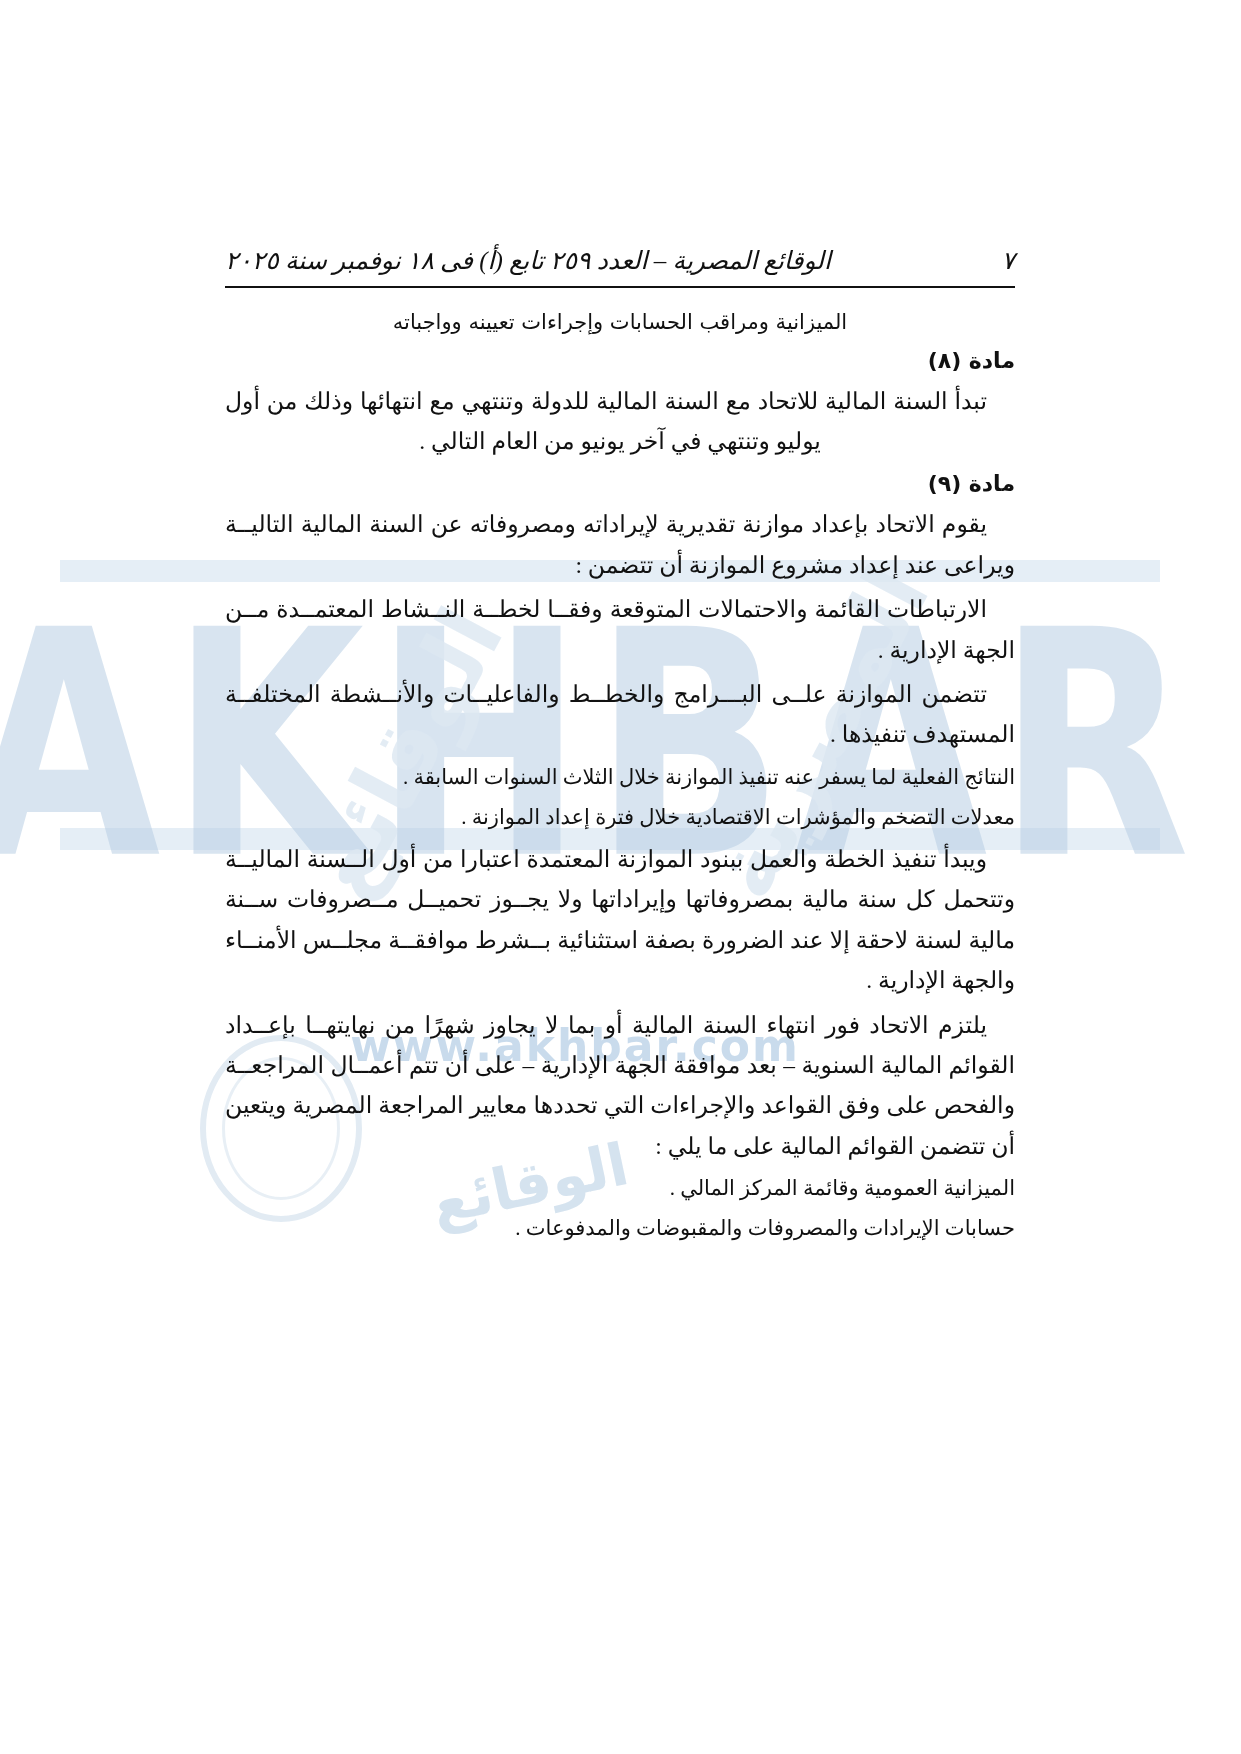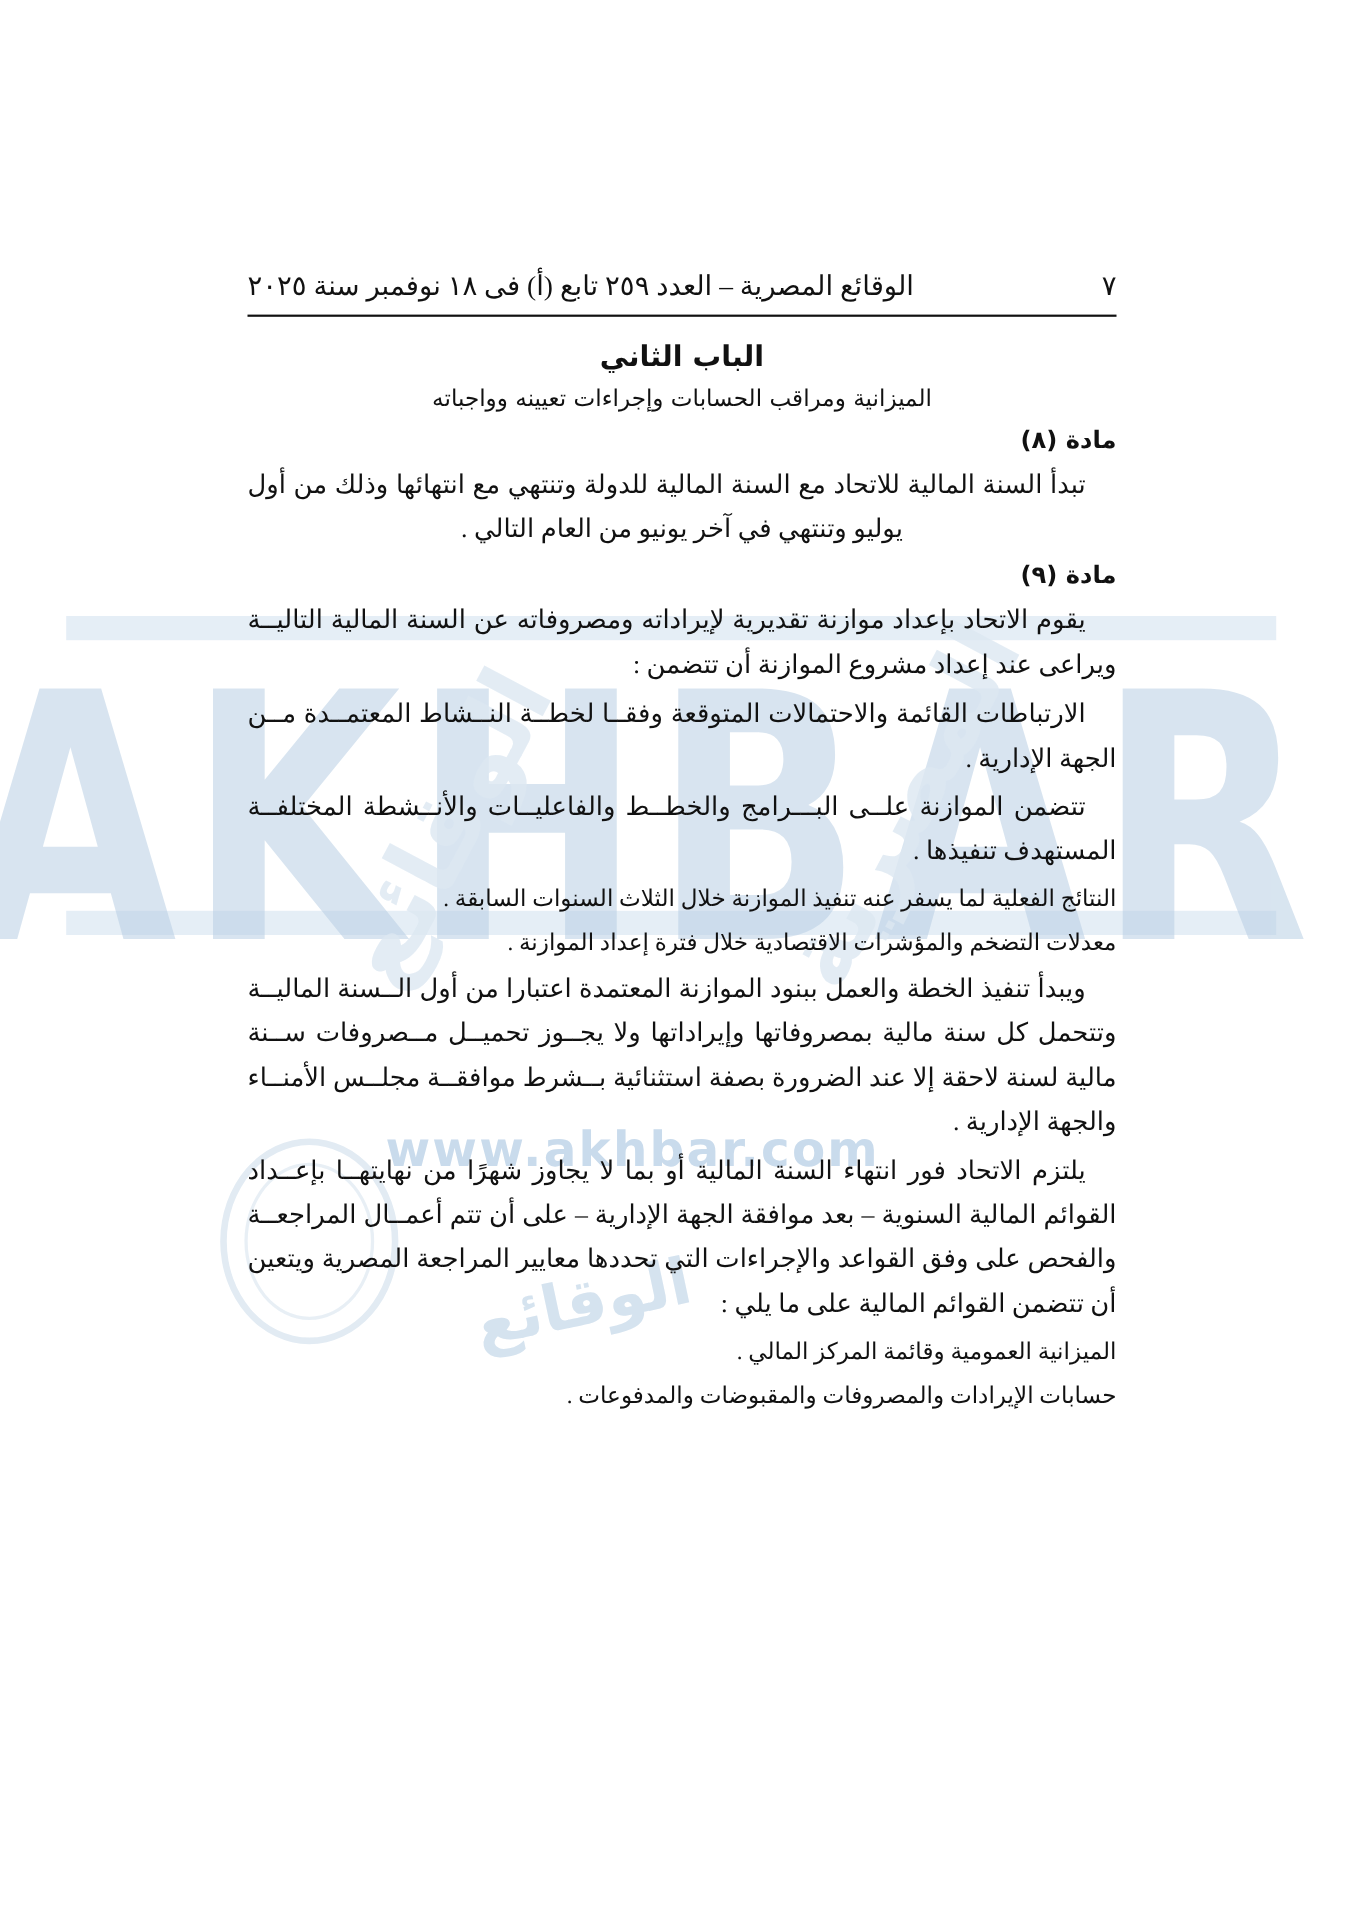--- a/index.html
+++ b/index.html
@@ -114,20 +114,21 @@
   }
 
   .header-row {
     display: flex;
     flex-direction: row-reverse;
     align-items: flex-start;
     justify-content: space-between;
     font-size: 25px;
     line-height: 1.3;
     padding-bottom: 6px;
+    font-style: italic;
   }
   .header-title { white-space: nowrap; }
   .header-page { font-size: 25px; padding-left: 6px; }
   .header-rule {
     border-bottom: 2px solid #111;
     margin-top: 2px;
     margin-bottom: 22px;
   }
 
   .section-title {
@@ -185,21 +186,20 @@
 
 <div class="page">
   <div class="content">
 
     <div class="header-row">
       <div class="header-title">الوقائع المصرية – العدد ٢٥٩ تابع (أ) فى ١٨ نوفمبر سنة ٢٠٢٥</div>
       <div class="header-page">٧</div>
     </div>
     <div class="header-rule"></div>
 
-    <div class="section-title">الباب الثاني</div>
     <div class="section-sub">الميزانية ومراقب الحسابات وإجراءات تعيينه وواجباته</div>
 
     <div class="article-head">مادة (٨)</div>
     <p class="body center-last indent">تبدأ السنة المالية للاتحاد مع السنة المالية للدولة وتنتهي مع انتهائها وذلك من أول يوليو وتنتهي في آخر يونيو من العام التالي .</p>
 
     <div class="article-head">مادة (٩)</div>
     <p class="body indent">يقوم الاتحاد بإعداد موازنة تقديرية لإيراداته ومصروفاته عن السنة المالية التاليــة ويراعى عند إعداد مشروع الموازنة أن تتضمن :</p>
     <p class="body indent">الارتباطات القائمة والاحتمالات المتوقعة وفقــا لخطــة النــشاط المعتمــدة مــن الجهة الإدارية .</p>
     <p class="body indent">تتضمن الموازنة علــى البـــرامج والخطــط والفاعليــات والأنــشطة المختلفــة المستهدف تنفيذها .</p>
     <div class="item centered">النتائج الفعلية لما يسفر عنه تنفيذ الموازنة خلال الثلاث السنوات السابقة .</div>

